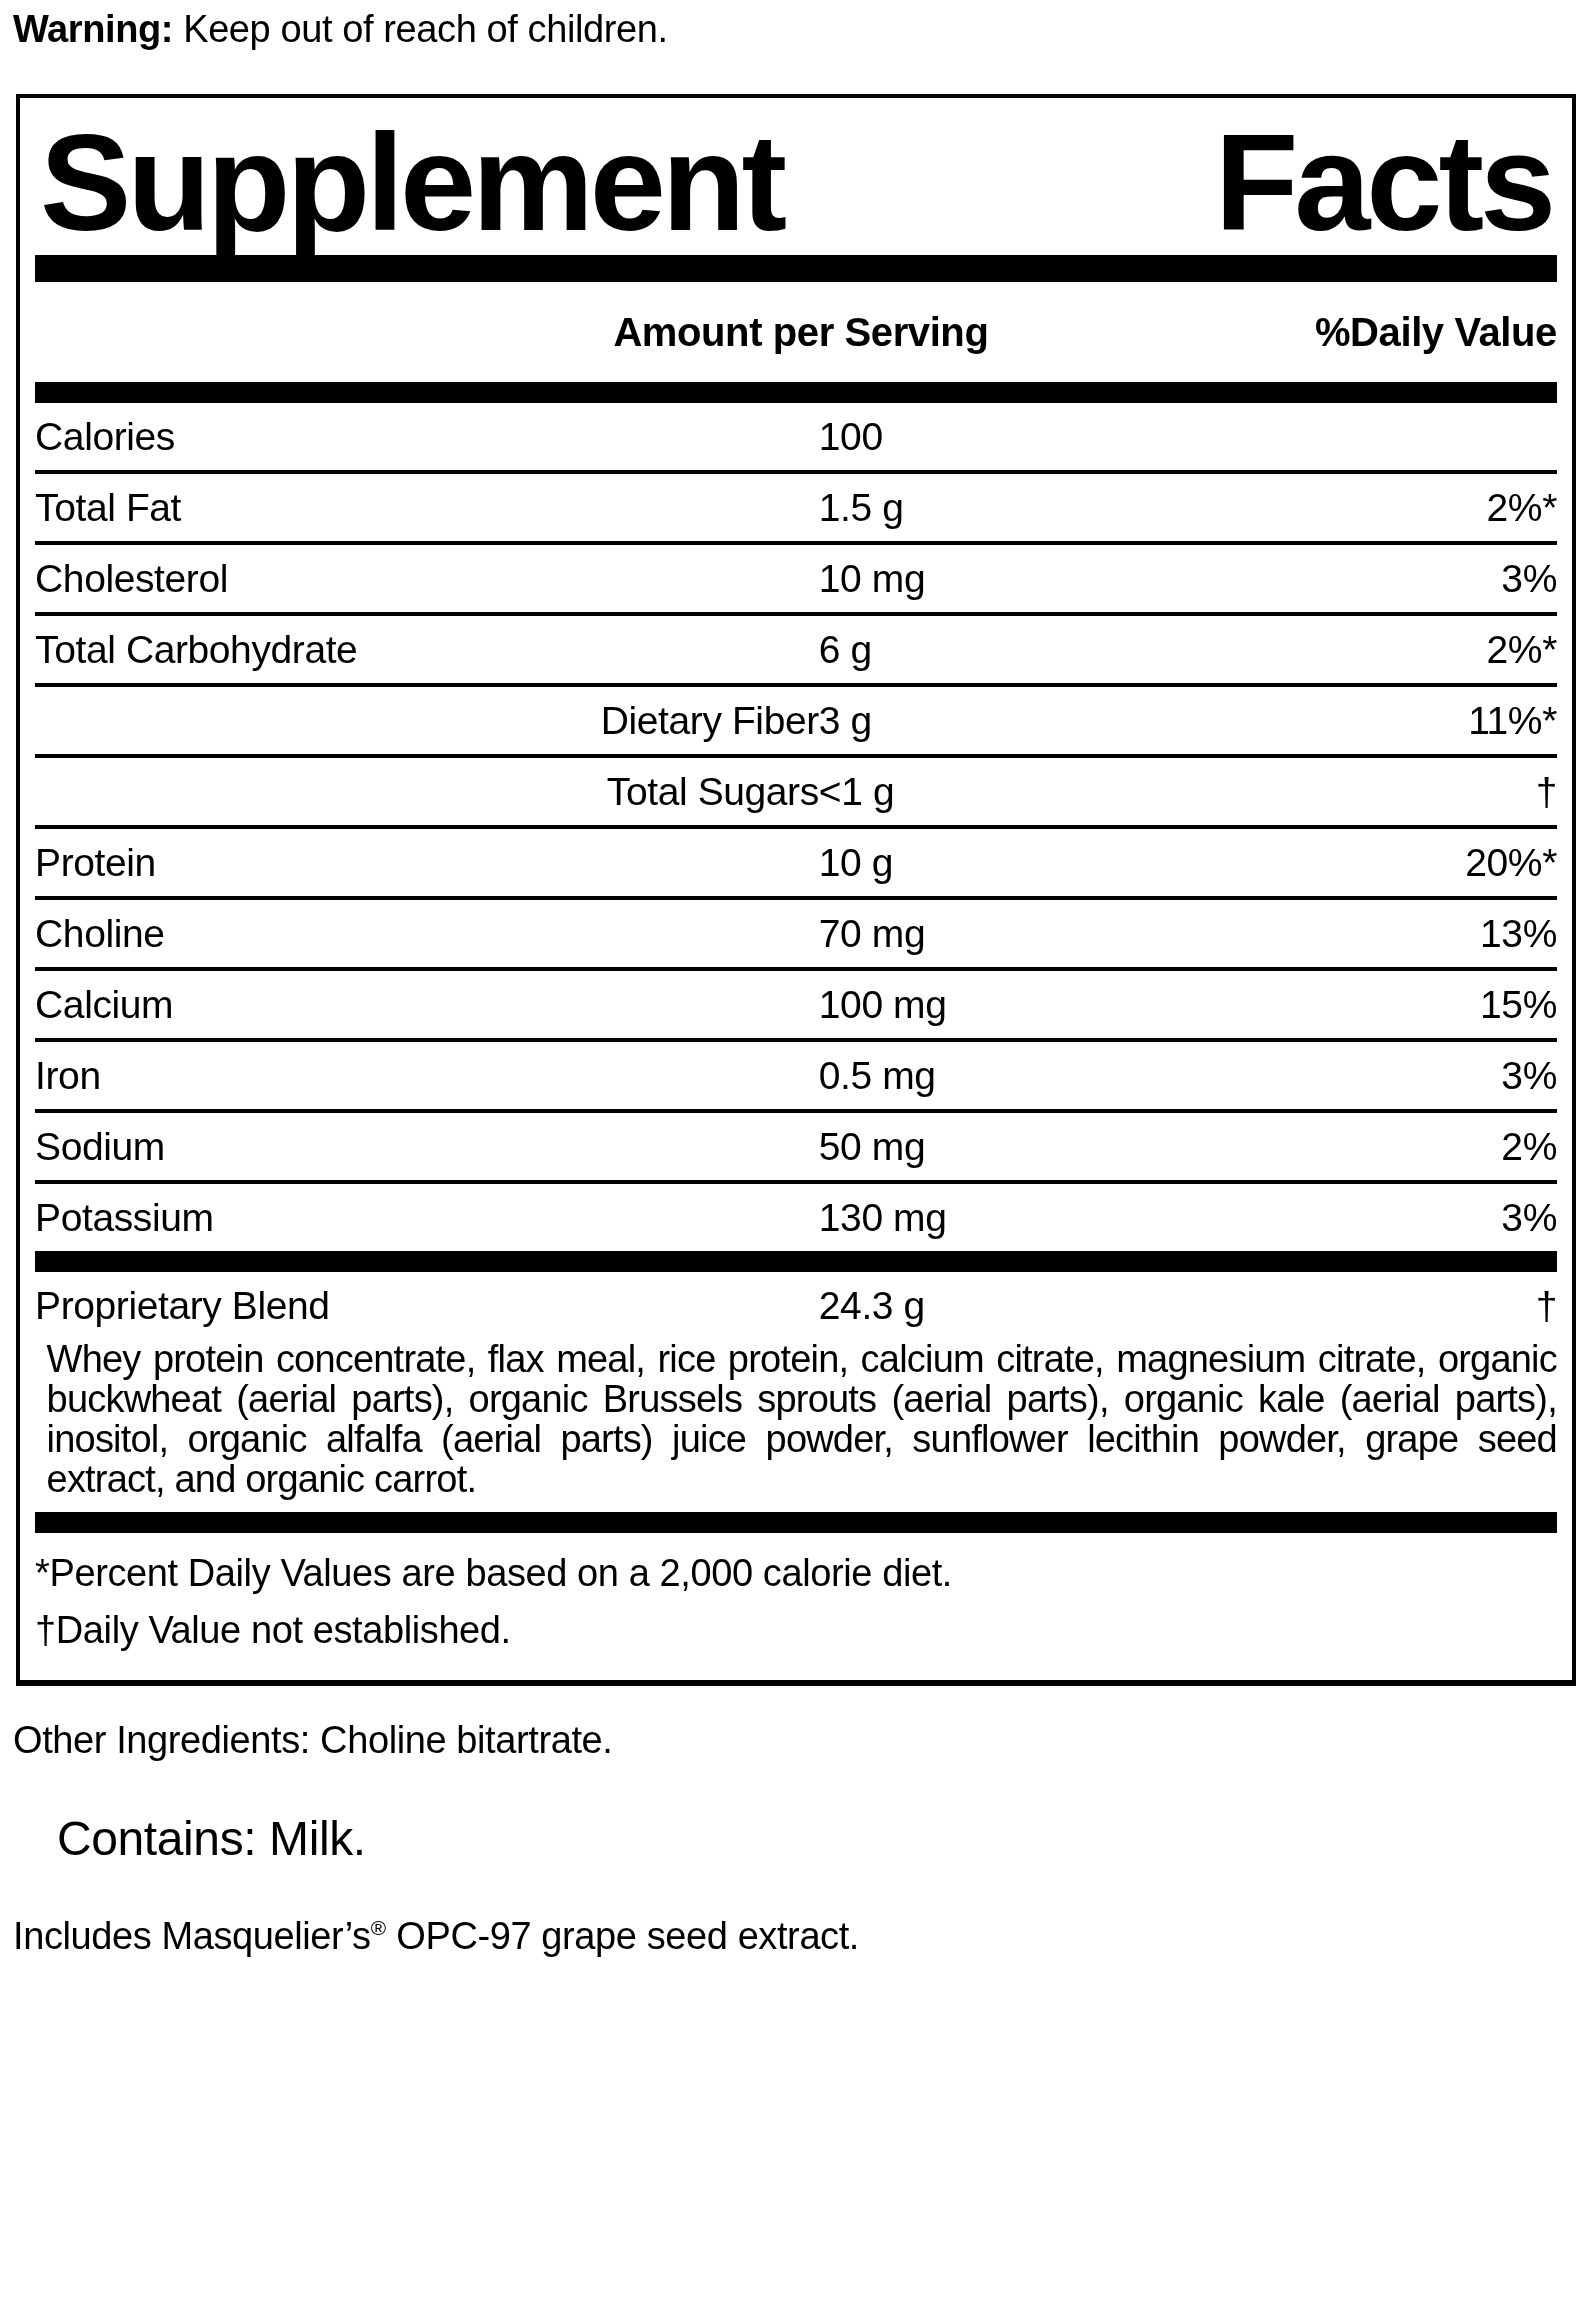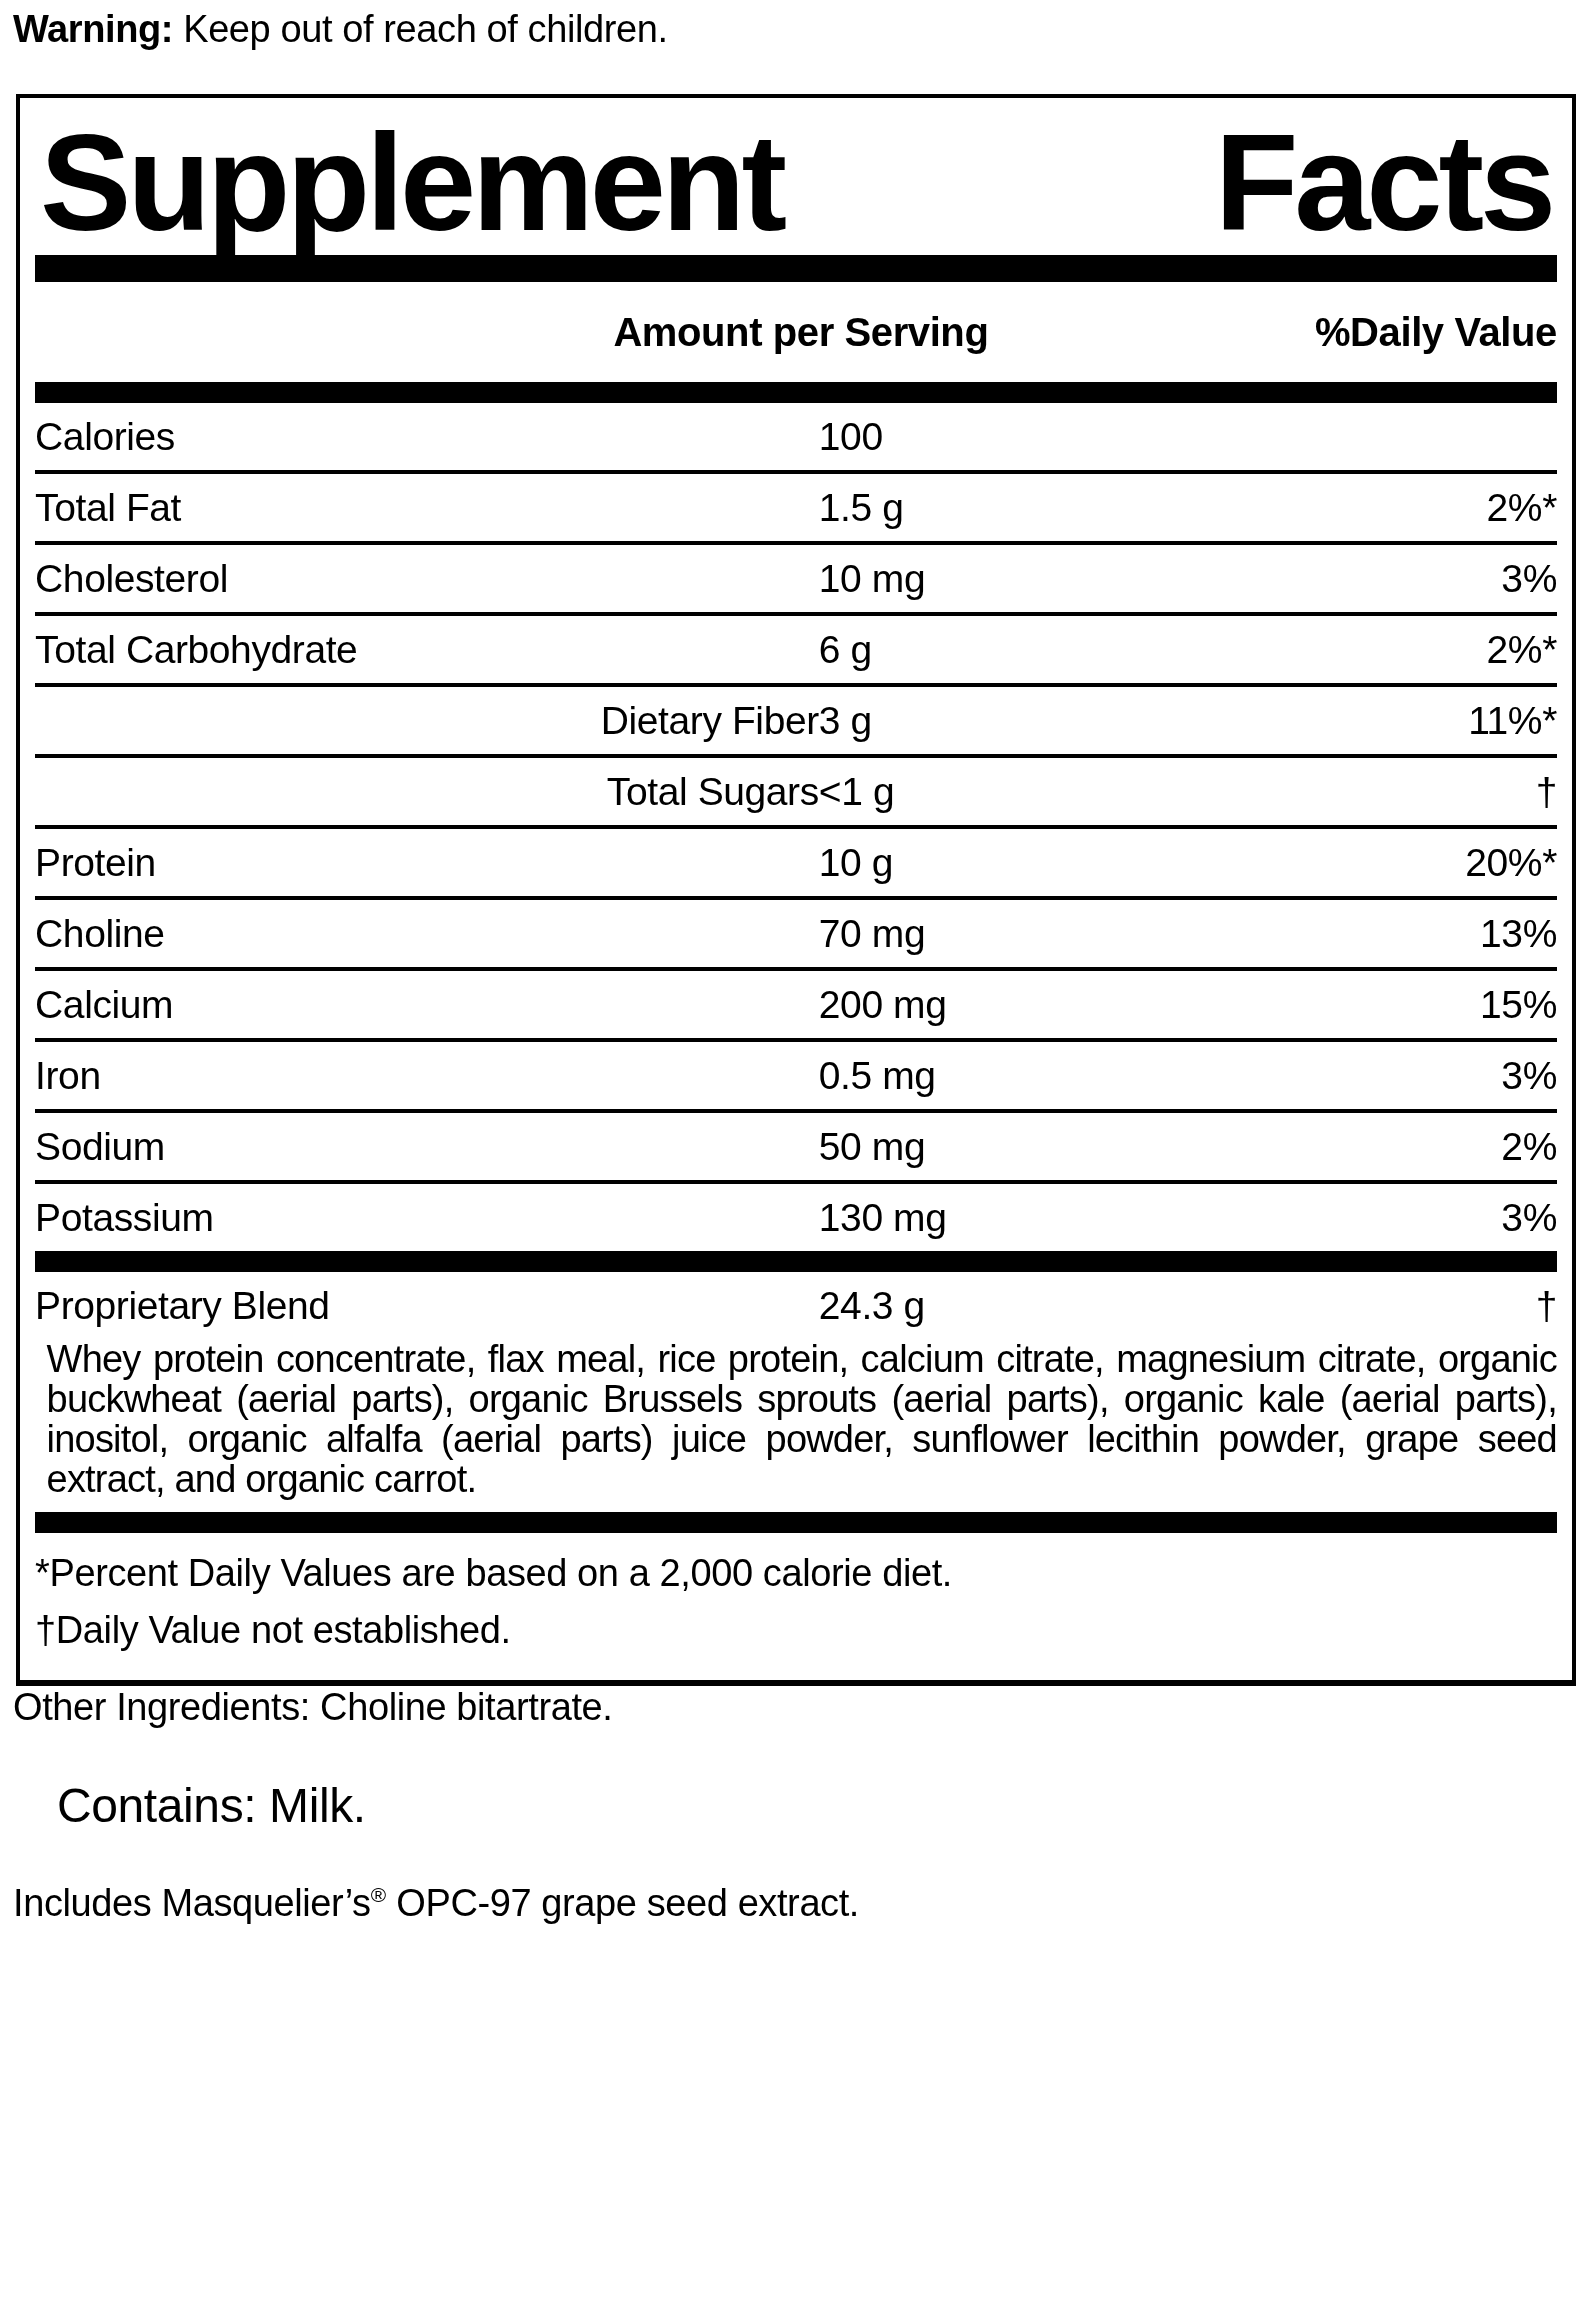--- a/index.html
+++ b/index.html
@@ -52,21 +52,21 @@
   .row.no-border { border-bottom: none; }
 
   .blend-desc {
     font-size: 38px; line-height: 40px;
     text-align: justify; letter-spacing: -0.8px;
     margin: 0 0 13px 0; padding-left: 11.5px;
   }
   .footnotes { font-size: 38px; line-height: 57px; padding: 11.5px 0 21px 0; }
 
   .below { margin-left: 13px; }
-  .other-line  { font-size: 38px; }
+  .other-line  { margin-top: 33px; font-size: 38px; }
   .contains-line { margin-top: 49px; font-size: 48px; margin-left: 44px; }
   .includes-line { margin-top: 49px; font-size: 38px; }
   .includes-line sup { font-size: 0.55em; vertical-align: super; letter-spacing: 0; }
   .pageno { margin-top: 36px; font-size: 40px; }
 </style>
 </head>
 <body>
 
 <div class="warning">
   <span class="wlabel">Warning:</span><span> Keep out of reach of children.</span>
@@ -126,21 +126,21 @@
       <span class="amount">10 g</span>
       <span class="dv">20%*</span>
     </div>
     <div class="row">
       <span class="name">Choline</span>
       <span class="amount">70 mg</span>
       <span class="dv">13%</span>
     </div>
     <div class="row">
       <span class="name">Calcium</span>
-      <span class="amount">200 mg</span>
+      <span class="amount">100 mg</span>
       <span class="dv">15%</span>
     </div>
     <div class="row">
       <span class="name">Iron</span>
       <span class="amount">0.5 mg</span>
       <span class="dv">3%</span>
     </div>
     <div class="row">
       <span class="name">Sodium</span>
       <span class="amount">50 mg</span>

